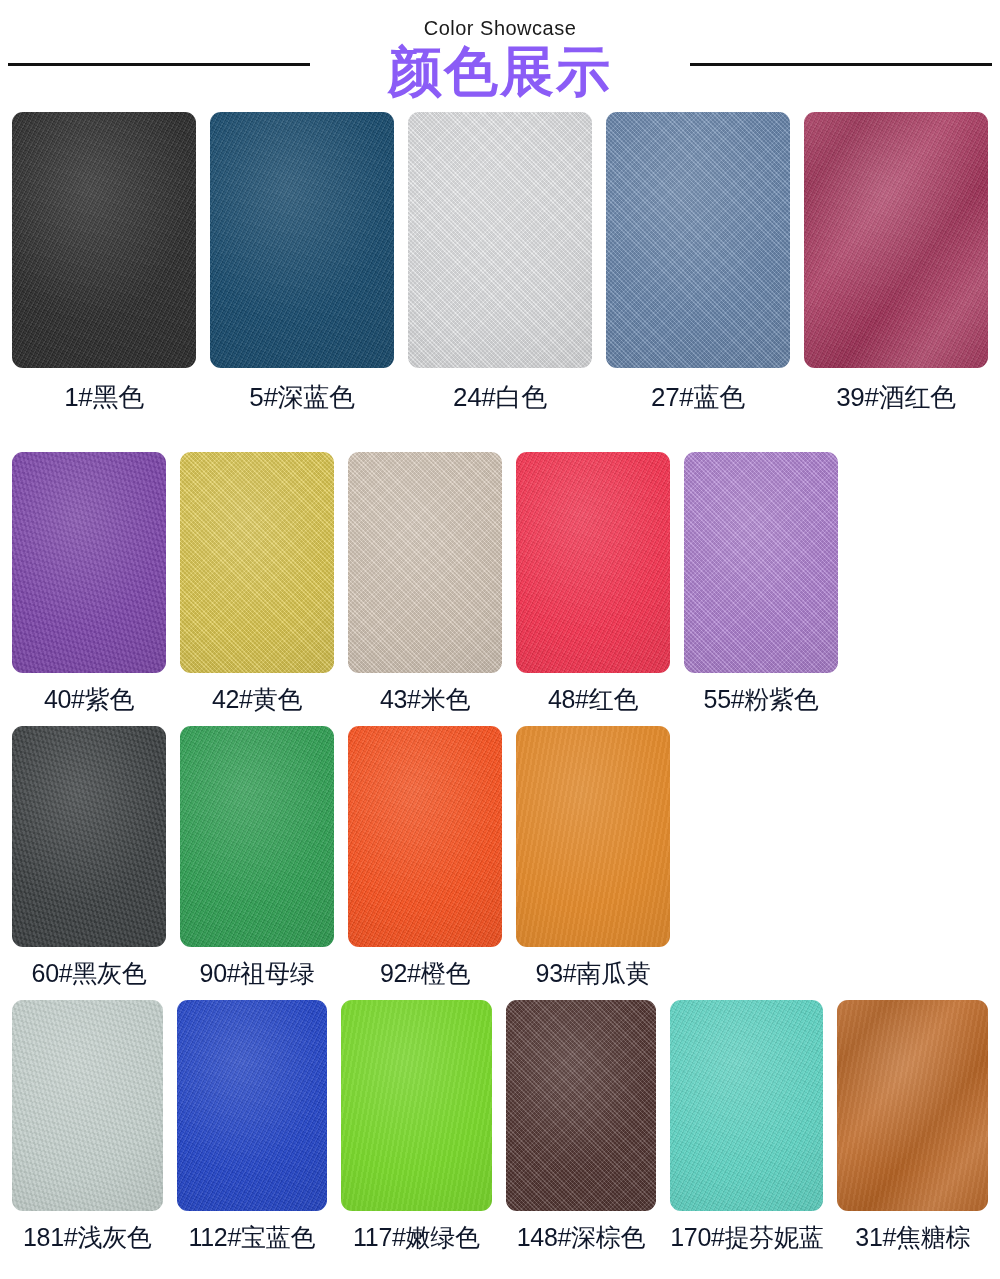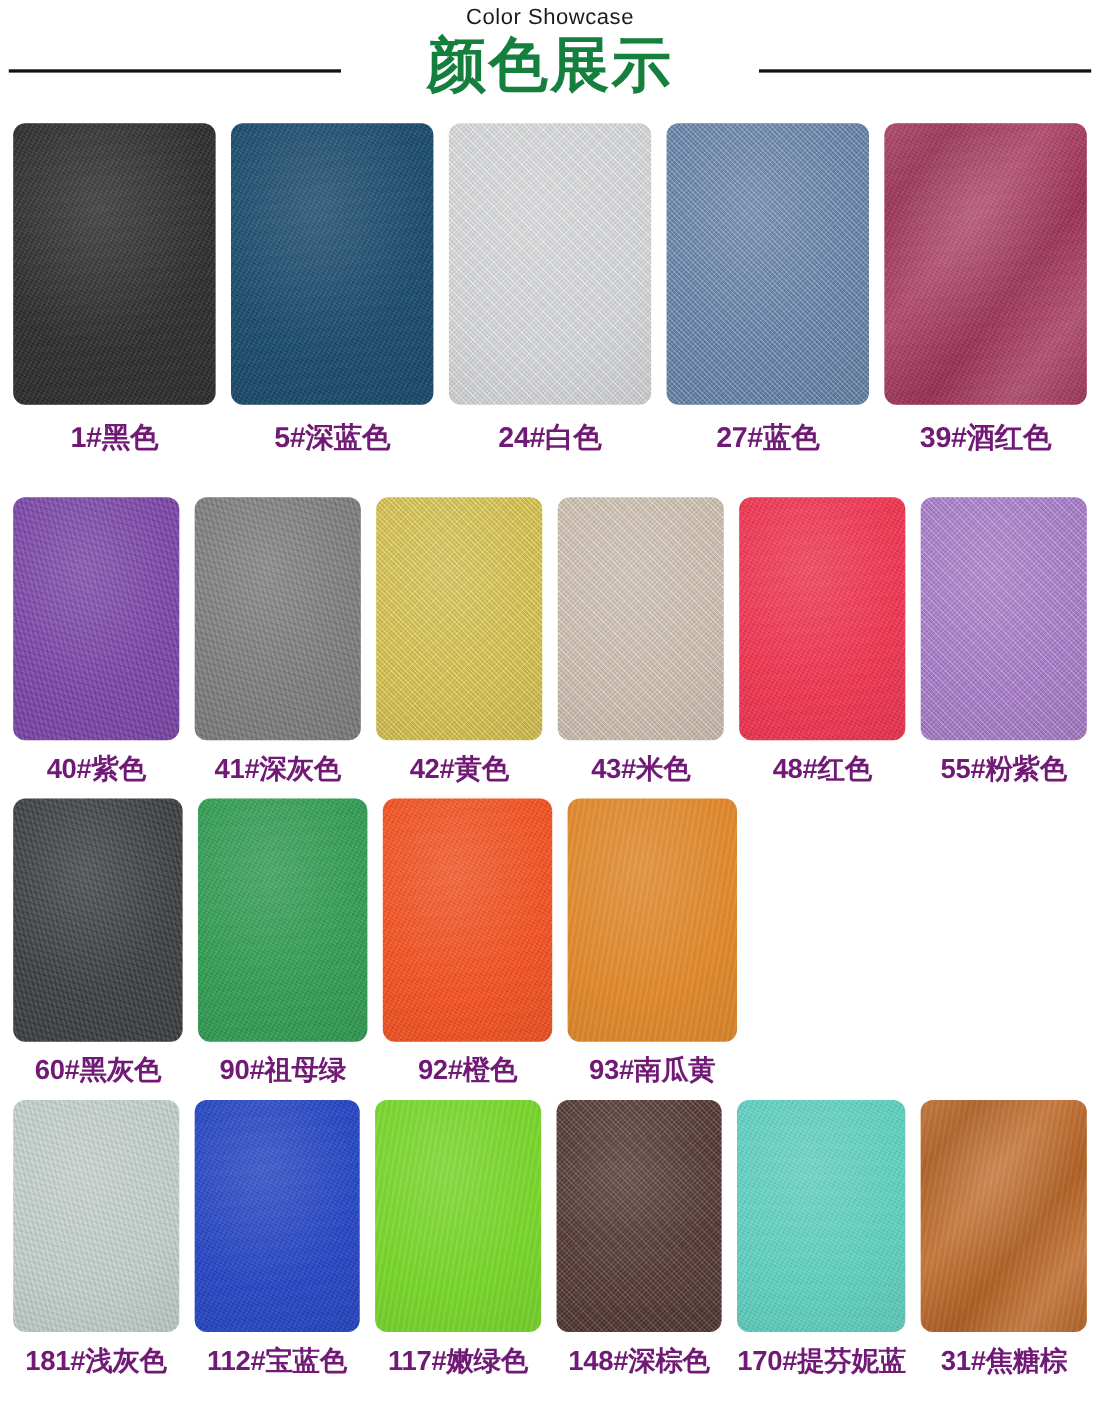--- a/index.html
+++ b/index.html
@@ -12,34 +12,34 @@
   }
 
   
   .header {
     position: relative;
     width: 1000px;
     height: 112px;
   }
   .header-center {
     position: absolute;
-    left: 0; right: 0; top: 4px;
+    left: 0; right: 0; top: 16px;
     text-align: center;
   }
   .title-en {
     font-size: 20px;
     letter-spacing: 0.5px;
     color: #1a1a1a;
     font-weight: 400;
     line-height: 24px;
   }
   .title-cn {
     font-size: 54px;
     font-weight: 700;
-    color: #15803d;
+    color: #8b5cf6;
     line-height: 62px;
     letter-spacing: 2px;
   }
   .rule {
     position: absolute;
     top: 63px;
     height: 3px;
     background: #111111;
   }
   .rule-left  { left: 8px;  width: 302px; }
@@ -116,22 +116,22 @@
   .vig {
     position: absolute;
     inset: 0;
     pointer-events: none;
     background: radial-gradient(125% 115% at 42% 30%, rgba(255,255,255,0.12) 0%, rgba(255,255,255,0.0) 45%, rgba(0,0,0,0.10) 100%);
   }
 
   .label {
     margin-top: 11px;
     font-size: 25px;
-    font-weight: 700;
-    color: #701a75;
+    font-weight: 400;
+    color: #0f172a;
     white-space: nowrap;
     text-align: center;
     line-height: 30px;
     letter-spacing: -0.3px;
   }
   .row-1 .label { margin-top: 14px; font-size: 26px; }
   .row-4 .label { font-size: 25px; }
 
   .row-gap-1 { height: 40px; }
   .row-gap-2 { height: 12px; }
@@ -191,27 +191,20 @@
   <div class="row-gap-1"></div>
   <div class="row row-6 row-2">
       <div class="cell">
         <div class="swatch" style="background-color: rgb(123, 69, 168);">
           <div class="tex tex-suede"></div>
           <div class="vig"></div>
         </div>
         <div class="label">40#紫色</div>
       </div>
       <div class="cell">
-        <div class="swatch" style="background-color: rgb(125, 125, 125);">
-          <div class="tex tex-suede"></div>
-          <div class="vig"></div>
-        </div>
-        <div class="label">41#深灰色</div>
-      </div>
-      <div class="cell">
         <div class="swatch" style="background-color: rgb(224, 203, 82);">
           <div class="tex tex-weave"></div>
           <div class="vig"></div>
         </div>
         <div class="label">42#黄色</div>
       </div>
       <div class="cell">
         <div class="swatch" style="background-color: rgb(216, 202, 187);">
           <div class="tex tex-weave"></div>
           <div class="vig"></div>

